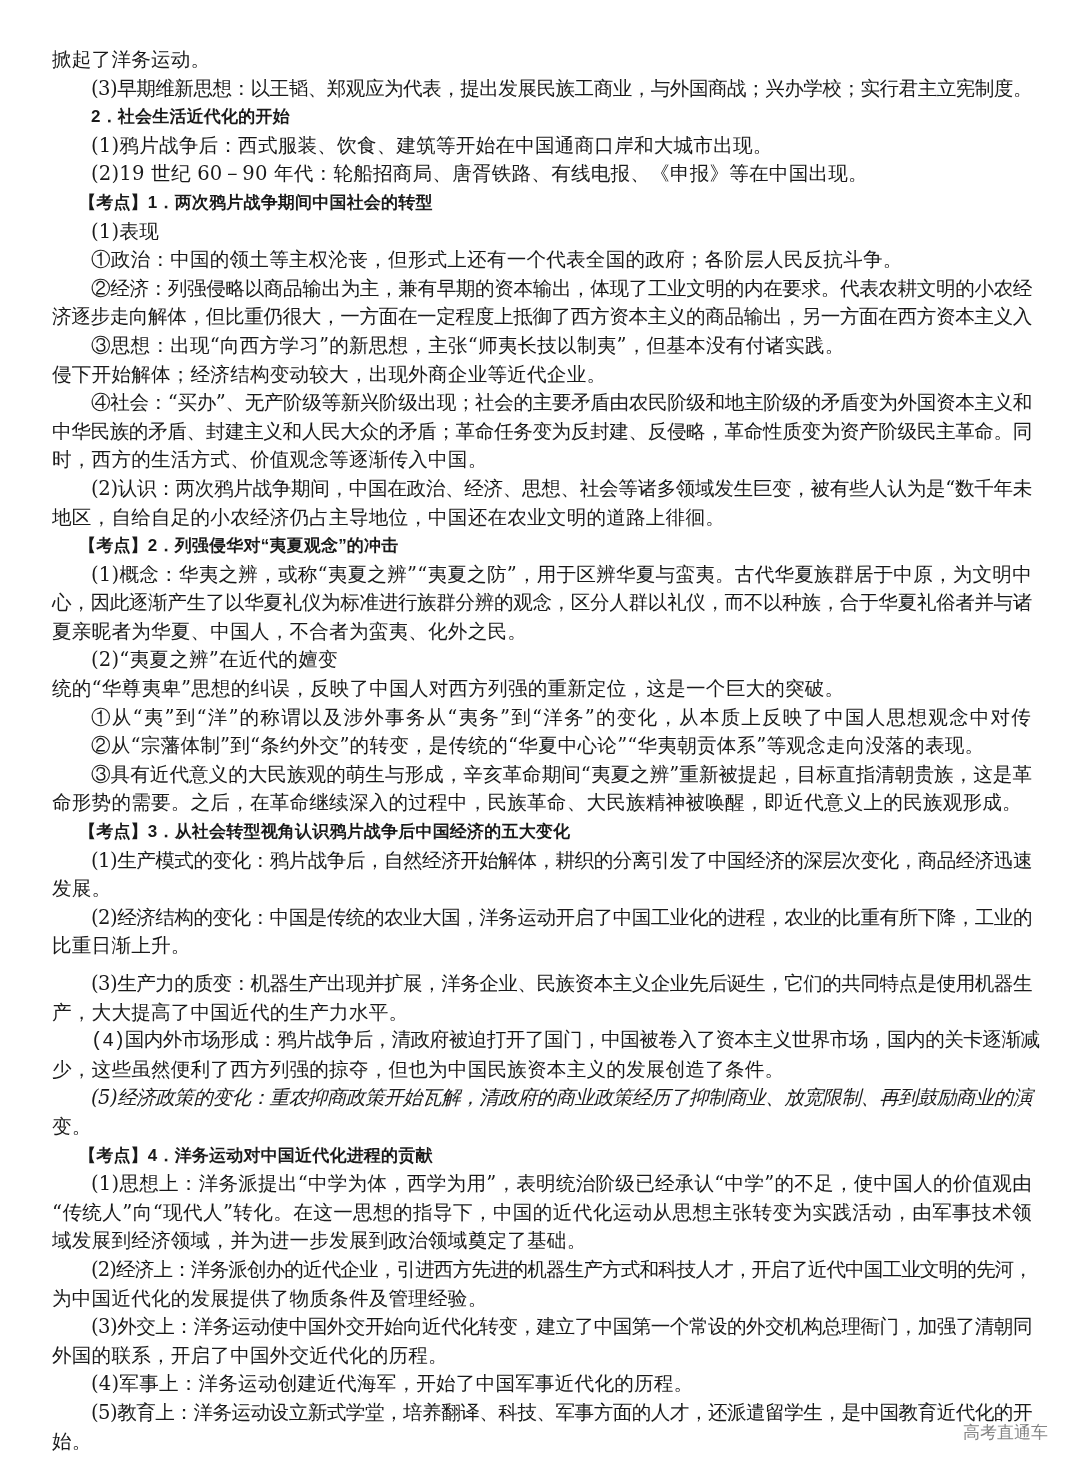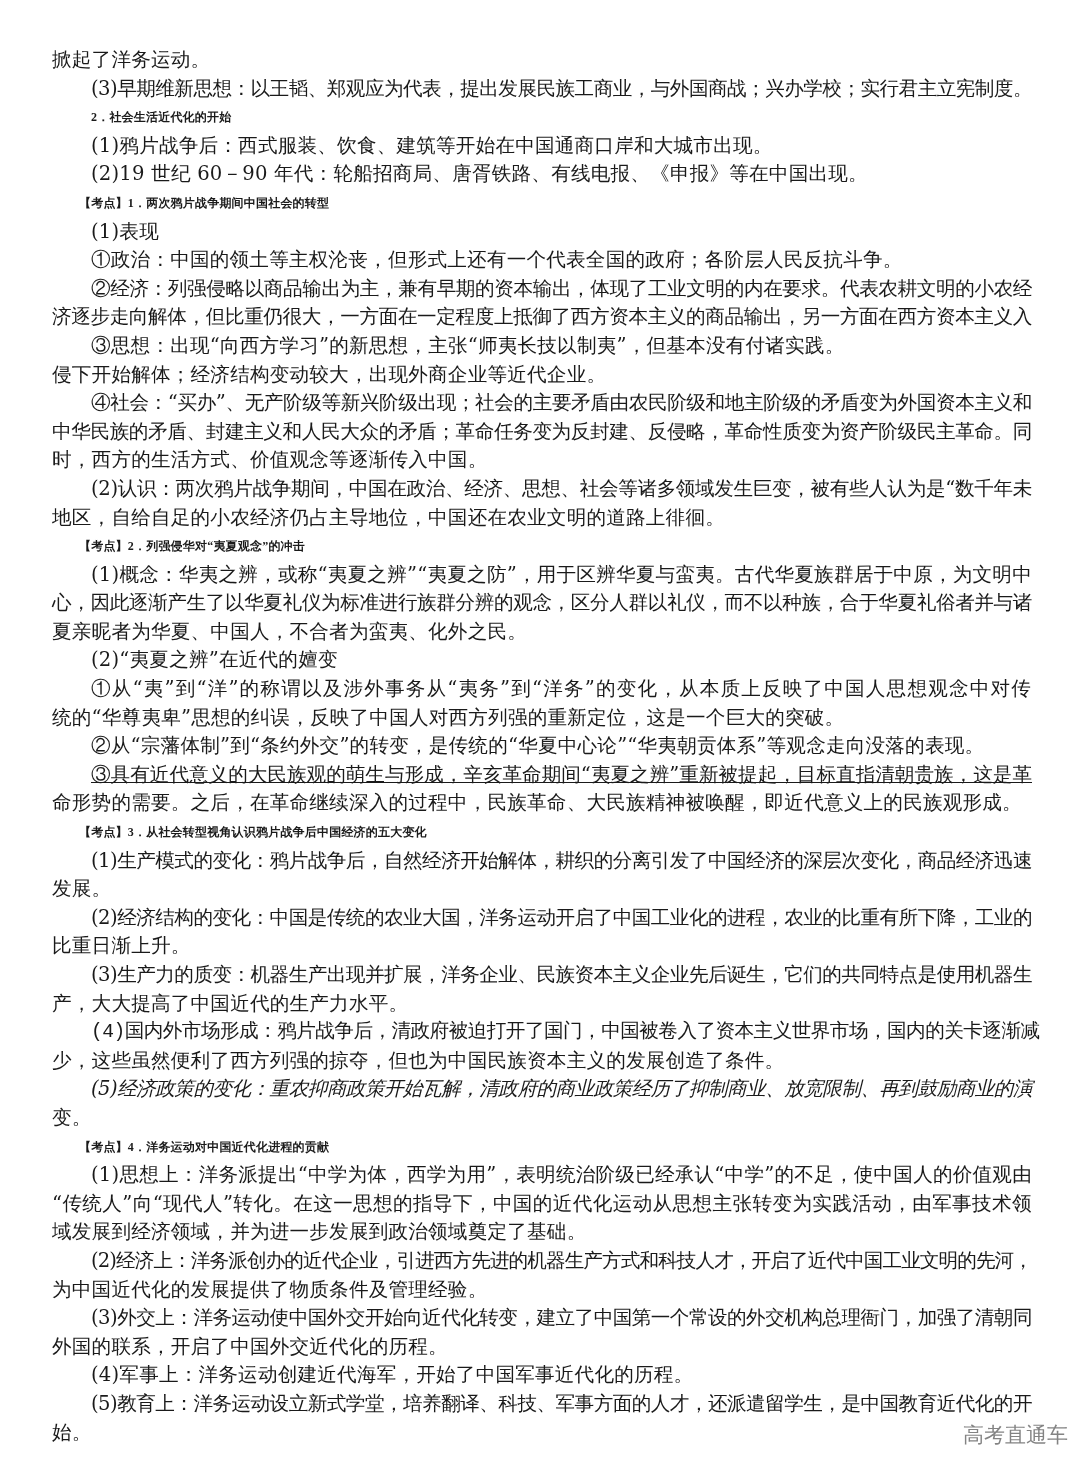--- a/index.html
+++ b/index.html
@@ -7,25 +7,25 @@
     width: 1080px; height: 1463px; overflow: hidden; position: relative;
     font-family: "DejaVu Serif", "Liberation Serif", serif;
     color: #1a1a1a;
   }
   .page {
     position: absolute; left: 52px; top: 46px; width: 980px;
     font-size: 19.6px; line-height: 28.6px; letter-spacing: 0.2px;
   }
   .line { white-space: nowrap; height: 28.6px; overflow: visible; }
   .ind { text-indent: 39px; }
-  .hd { font-weight: bold; font-family: Liberation Serif, serif; font-size: 12px; }
+  .hd { font-weight: bold; font-family: Liberation Sans, sans-serif; font-size: 17px; }
   .watermark {
     position: absolute; left: 963px; top: 1421px;
     font-family: "DejaVu Sans", "Liberation Sans", sans-serif;
-    font-size: 21px; color: rgba(90,90,90,0.75); letter-spacing: 0px;
+    font-size: 17px; color: rgba(90,90,90,0.75); letter-spacing: 0px;
   }
 </style>
 </head>
 <body>
 
 <div class="page">
   <div class="line">掀起了洋务运动。</div>
   <div class="line ind" style="letter-spacing: -0.534681px;">(3)早期维新思想：以王韬、郑观应为代表，提出发展民族工商业，与外国商战；兴办学校；实行君主立宪制度。</div>
   <div class="line ind hd">2．社会生活近代化的开始</div>
   <div class="line ind">(1)鸦片战争后：西式服装、饮食、建筑等开始在中国通商口岸和大城市出现。</div>
@@ -40,31 +40,31 @@
   <div class="line ind" style="letter-spacing: -0.390937px;">④社会：“买办”、无产阶级等新兴阶级出现；社会的主要矛盾由农民阶级和地主阶级的矛盾变为外国资本主义和</div>
   <div class="line" style="letter-spacing: -0.378125px;">中华民族的矛盾、封建主义和人民大众的矛盾；革命任务变为反封建、反侵略，革命性质变为资产阶级民主革命。同</div>
   <div class="line">时，西方的生活方式、价值观念等逐渐传入中国。</div>
   <div class="line ind" style="letter-spacing: -0.346875px;">(2)认识：两次鸦片战争期间，中国在政治、经济、思想、社会等诸多领域发生巨变，被有些人认为是“数千年未</div>
   <div class="line">地区，自给自足的小农经济仍占主导地位，中国还在农业文明的道路上徘徊。</div>
   <div class="line ind hd" style="text-indent:27px">【考点】2．列强侵华对“夷夏观念”的冲击</div>
   <div class="line ind" style="letter-spacing: 0.216544px;">(1)概念：华夷之辨，或称“夷夏之辨”“夷夏之防”，用于区辨华夏与蛮夷。古代华夏族群居于中原，为文明中</div>
   <div class="line" style="letter-spacing: -0.378125px;">心，因此逐渐产生了以华夏礼仪为标准进行族群分辨的观念，区分人群以礼仪，而不以种族，合于华夏礼俗者并与诸</div>
   <div class="line">夏亲昵者为华夏、中国人，不合者为蛮夷、化外之民。</div>
   <div class="line ind">(2)“夷夏之辨”在近代的嬗变</div>
+  <div class="line">统的“华尊夷卑”思想的纠误，反映了中国人对西方列强的重新定位，这是一个巨大的突破。</div>
   <div class="line ind" style="letter-spacing: 1.17385px;">①从“夷”到“洋”的称谓以及涉外事务从“夷务”到“洋务”的变化，从本质上反映了中国人思想观念中对传</div>
-  <div class="line">统的“华尊夷卑”思想的纠误，反映了中国人对西方列强的重新定位，这是一个巨大的突破。</div>
   <div class="line ind">②从“宗藩体制”到“条约外交”的转变，是传统的“华夏中心论”“华夷朝贡体系”等观念走向没落的表现。</div>
-  <div class="line ind" style="letter-spacing: 0.00102041px; text-decoration: underline;">③具有近代意义的大民族观的萌生与形成，辛亥革命期间“夷夏之辨”重新被提起，目标直指清朝贵族，这是革</div>
+  <div class="line ind" style="letter-spacing: 0.00102041px;">③具有近代意义的大民族观的萌生与形成，辛亥革命期间“夷夏之辨”重新被提起，目标直指清朝贵族，这是革</div>
   <div class="line">命形势的需要。之后，在革命继续深入的过程中，民族革命、大民族精神被唤醒，即近代意义上的民族观形成。</div>
   <div class="line ind hd" style="text-indent:27px">【考点】3．从社会转型视角认识鸦片战争后中国经济的五大变化</div>
   <div class="line ind" style="letter-spacing: -0.534681px;">(1)生产模式的变化：鸦片战争后，自然经济开始解体，耕织的分离引发了中国经济的深层次变化，商品经济迅速</div>
   <div class="line">发展。</div>
   <div class="line ind" style="letter-spacing: -0.534681px;">(2)经济结构的变化：中国是传统的农业大国，洋务运动开启了中国工业化的进程，农业的比重有所下降，工业的</div>
   <div class="line">比重日渐上升。</div>
-  <div class="line ind" style="letter-spacing: -0.534681px;">(3)生产力的质变：机器生产出现并扩展，洋务企业、民族资本主义企业先后诞生，它们的共同特点是使用机器生</div>
+  <div class="line ind" style="letter-spacing: -0.534681px; margin-top: 9px;">(3)生产力的质变：机器生产出现并扩展，洋务企业、民族资本主义企业先后诞生，它们的共同特点是使用机器生</div>
   <div class="line">产，大大提高了中国近代的生产力水平。</div>
   <div class="line ind" style="letter-spacing: -0.534681px; font-family: Liberation Mono, monospace;">(4)国内外市场形成：鸦片战争后，清政府被迫打开了国门，中国被卷入了资本主义世界市场，国内的关卡逐渐减</div>
   <div class="line">少，这些虽然便利了西方列强的掠夺，但也为中国民族资本主义的发展创造了条件。</div>
   <div class="line ind" style="letter-spacing: -0.534681px; font-style: italic;">(5)经济政策的变化：重农抑商政策开始瓦解，清政府的商业政策经历了抑制商业、放宽限制、再到鼓励商业的演</div>
   <div class="line">变。</div>
   <div class="line ind hd" style="text-indent:27px">【考点】4．洋务运动对中国近代化进程的贡献</div>
   <div class="line ind" style="letter-spacing: 0.216544px;">(1)思想上：洋务派提出“中学为体，西学为用”，表明统治阶级已经承认“中学”的不足，使中国人的价值观由</div>
   <div class="line" style="letter-spacing: 0.372794px;">“传统人”向“现代人”转化。在这一思想的指导下，中国的近代化运动从思想主张转变为实践活动，由军事技术领</div>
   <div class="line">域发展到经济领域，并为进一步发展到政治领域奠定了基础。</div>
   <div class="line ind" style="letter-spacing: -0.900962px;">(2)经济上：洋务派创办的近代企业，引进西方先进的机器生产方式和科技人才，开启了近代中国工业文明的先河，</div>

